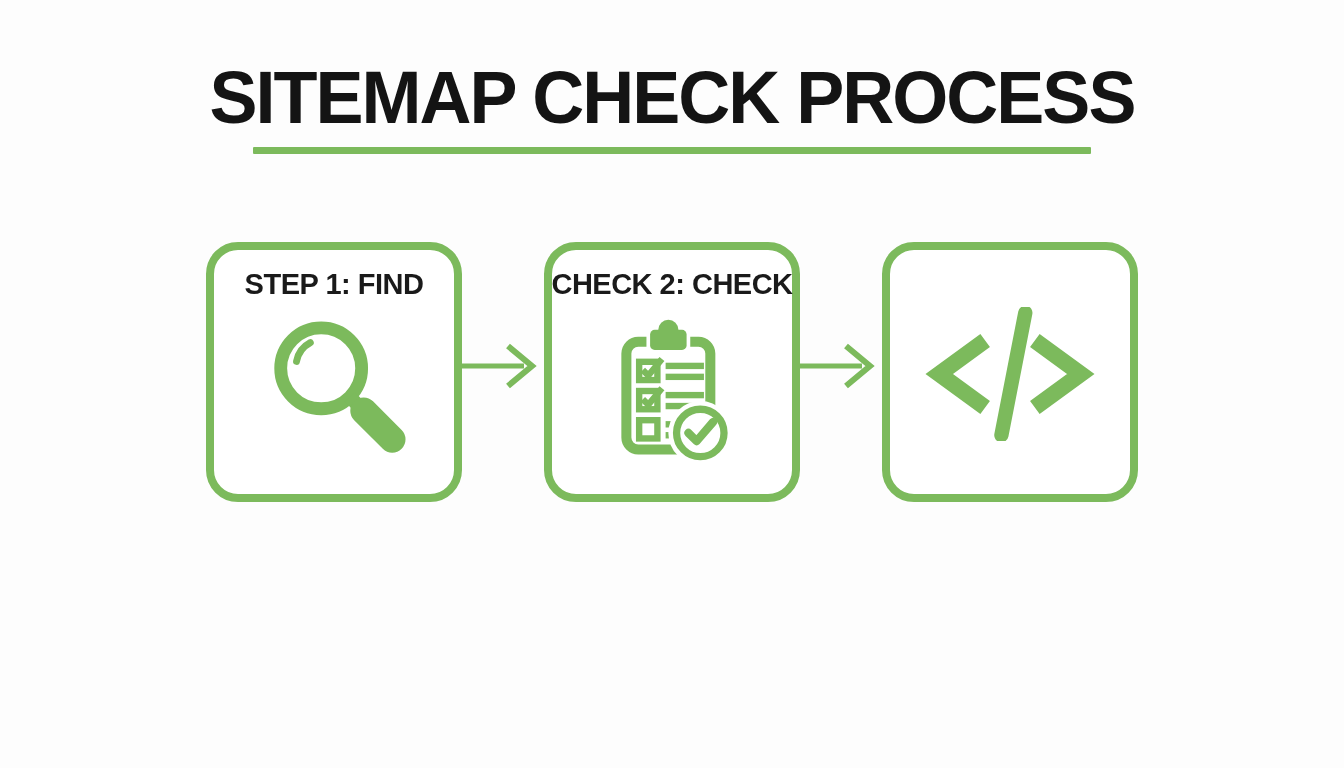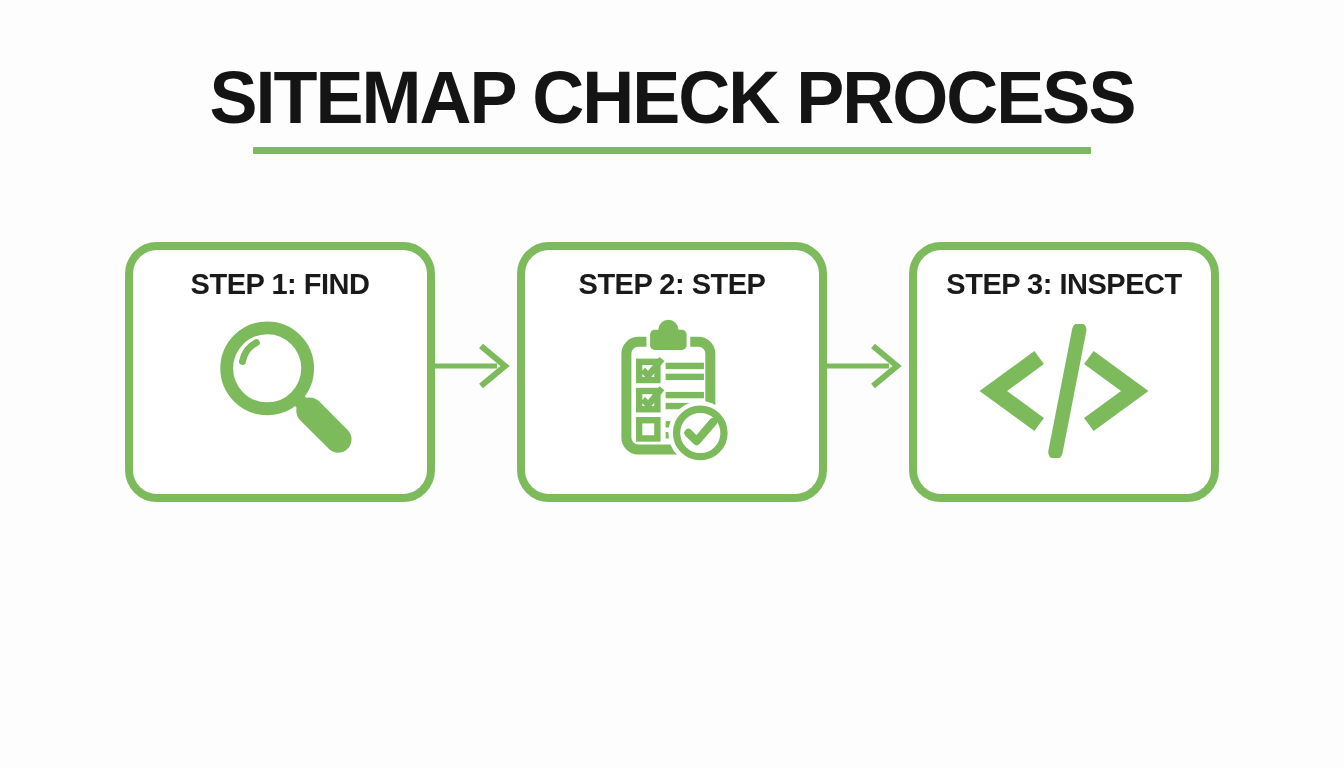--- a/index.html
+++ b/index.html
@@ -30,21 +30,21 @@
     margin:14px auto 0;
     border-radius:1px;
   }
   .flow{
     display:flex;
     justify-content:center;
     align-items:center;
     margin-top:88px;
   }
   .step-card{
-    width:310px; height:260px;
+    width:256px; height:260px;
     background:var(--card-background);
     border:8px solid var(--accent-green);
     border-radius:32px;
     display:flex; flex-direction:column; align-items:center;
     padding-top:18px;
   }
   .step-label{
     font-size:29px;
     font-weight:bold;
     letter-spacing:-0.5px;
@@ -90,21 +90,21 @@
     </div>
 
     <div class="connector">
       <svg width="82" height="60" viewBox="0 0 82 60">
         <line class="g-stroke" x1="0" y1="30" x2="62" y2="30" stroke-width="5"></line>
         <polyline class="g-stroke" points="46,10 70,30 46,50" fill="none" stroke-width="6"></polyline>
       </svg>
     </div>
 
     <div class="step-card">
-      <div class="step-label">STEP 2: STEP</div>
+      <div class="step-label">CHECK 2: CHECK</div>
       <div class="icon-area">
         <svg width="128" height="146" viewBox="0 0 140 160">
 
           <rect class="g-stroke" x="20" y="26" width="92" height="118" rx="13" fill="none" stroke-width="11"></rect>
 
           <rect class="white-fill" x="42" y="16" width="48" height="20"></rect>
 
           <circle class="g-fill" cx="66" cy="13" r="11"></circle>
           <rect class="g-fill" x="46" y="13" width="40" height="22" rx="5"></rect>
 
@@ -130,21 +130,20 @@
     </div>
 
     <div class="connector">
       <svg width="82" height="60" viewBox="0 0 82 60">
         <line class="g-stroke" x1="0" y1="30" x2="62" y2="30" stroke-width="5"></line>
         <polyline class="g-stroke" points="46,10 70,30 46,50" fill="none" stroke-width="6"></polyline>
       </svg>
     </div>
 
     <div class="step-card">
-      <div class="step-label">STEP 3: INSPECT</div>
       <div class="icon-area">
         <svg width="172" height="134" viewBox="0 0 180 140">
           <path class="g-stroke" d="M 64 35 L 16 70 L 64 105" fill="none" stroke-width="17" stroke-linejoin="miter"></path>
           <line class="g-stroke" x1="106" y1="6" x2="81" y2="134" stroke-width="15" stroke-linecap="round"></line>
           <path class="g-stroke" d="M 116 35 L 164 70 L 116 105" fill="none" stroke-width="17" stroke-linejoin="miter"></path>
         </svg>
       </div>
     </div>
 
   </div>

